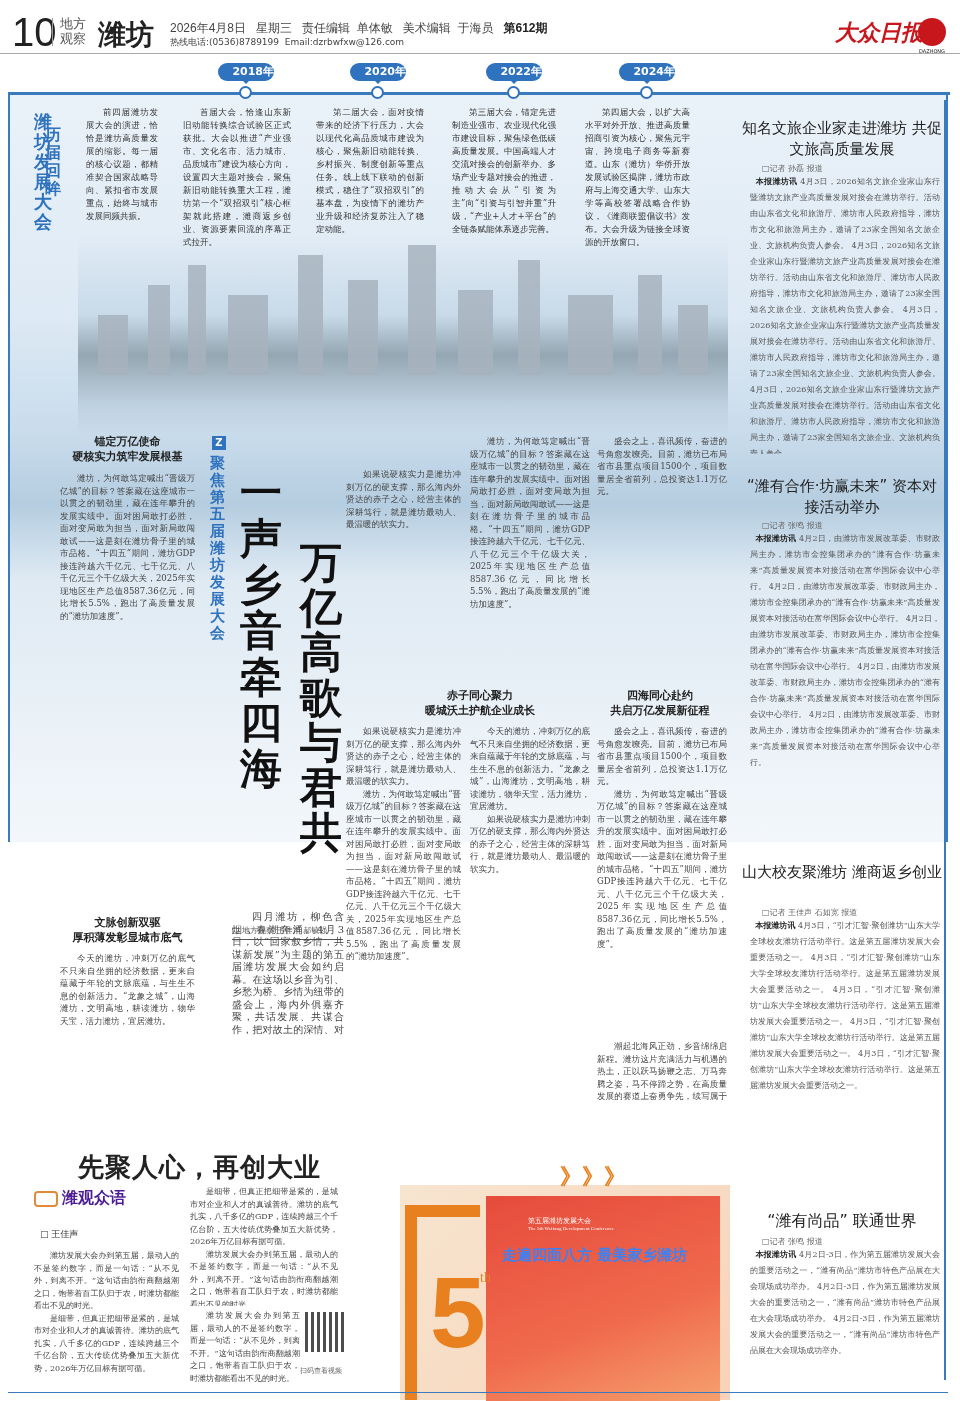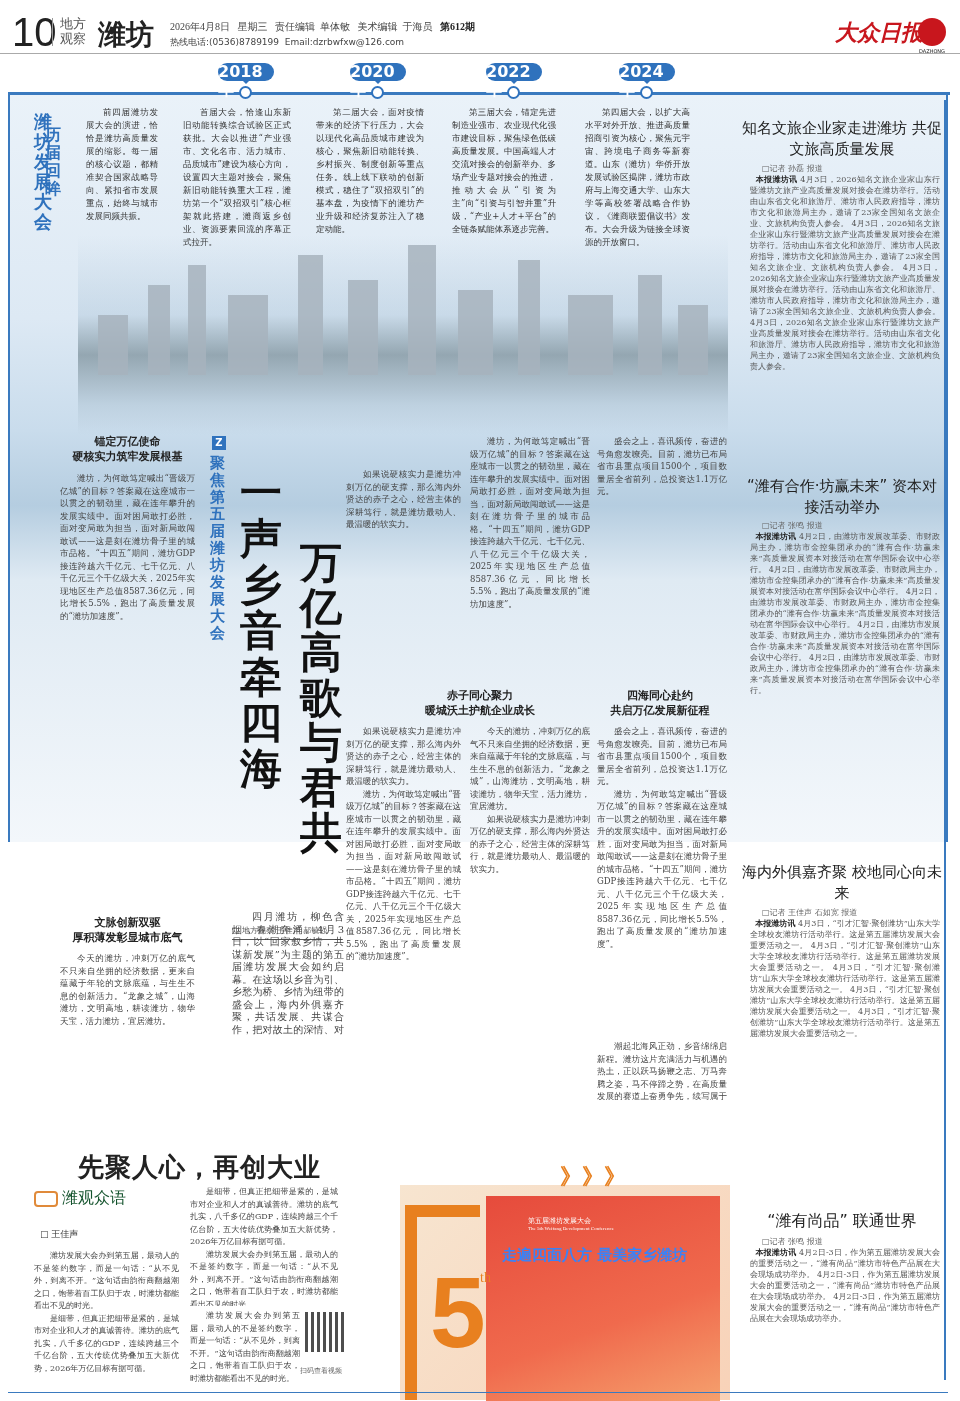--- a/index.html
+++ b/index.html
@@ -2,30 +2,30 @@
 <html><head>
 <meta charset="utf-8">
 <style>
 *{box-sizing:border-box;margin:0;padding:0}
 body{width:960px;height:1401px;background:#fff;font-family:"DejaVu Serif",serif;color:#333;position:relative;overflow:hidden}
 .masthead{position:absolute;left:0;top:0;width:960px;height:54px;border-bottom:1px solid #aaa}
 .pgnum{position:absolute;left:12px;top:12px;font-family:"Liberation Sans",sans-serif;font-size:40px;color:#222;line-height:40px}
 .sep{position:absolute;left:52px;top:18px;width:1px;height:28px;background:#999}
 .sect{position:absolute;left:60px;top:16px;font-family:"DejaVu Sans",sans-serif;font-size:13px;line-height:15px;color:#555;width:30px}
 .city{position:absolute;left:98px;top:16px;font-family:"DejaVu Sans",sans-serif;font-size:28px;font-weight:bold;color:#222}
-.meta1{position:absolute;left:170px;top:20px;font-family:Liberation Serif, serif;font-size:10px;color:#444;white-space:nowrap}
+.meta1{position:absolute;left:170px;top:20px;font-family:Liberation Sans, sans-serif;font-size:12px;color:#444;white-space:nowrap}
 .meta1 b{color:#222}
 .meta2{position:absolute;left:170px;top:36px;font-family:"DejaVu Sans",sans-serif;font-size:9px;color:#444;white-space:nowrap}
 .logo{position:absolute;left:835px;top:18px;font-family:"DejaVu Serif",serif;font-style:italic;font-size:22px;color:#c8161d;font-weight:bold}
 .logo-badge{position:absolute;left:918px;top:18px;width:28px;height:28px;border-radius:50%;background:#c8161d}
 .logo-badge span{position:absolute;left:0;right:0;bottom:-8px;font-size:5px;text-align:center;color:#222;font-family:"DejaVu Sans",sans-serif}
 
 .tl-box{position:absolute;left:8px;top:92px;width:940px;height:750px;border:2px solid #3a7abf;border-bottom:none;background:linear-gradient(180deg,#eaf2f9 0%,#dde9f4 30%,#c9dcec 45%,#b5cde0 55%,#dfeaf3 65%,#f3f7fb 100%)}
 .tl-line{position:absolute;left:8px;top:92px;width:942px;height:3px;background:#3a7abf}
-.yr{position:absolute;top:63px;width:56px;height:18px;border-radius:9px;background:#2f72bd;color:#fff;font-family:"DejaVu Sans",sans-serif;font-size:16px;font-weight:bold;text-align:left;line-height:18px}
+.yr{position:absolute;top:63px;width:56px;height:18px;border-radius:9px;background:#2f72bd;color:#fff;font-family:"DejaVu Sans",sans-serif;font-size:11px;font-weight:bold;text-align:right;line-height:18px}
 .yr:after{content:"";position:absolute;left:24px;top:17px;border:4px solid transparent;border-top-color:#2f72bd}
 .dot{position:absolute;top:86px;width:13px;height:13px;border-radius:50%;border:2px solid #2f72bd;background:#fff}
 .review-title{position:absolute;left:34px;top:112px;font-family:"DejaVu Sans",sans-serif;font-weight:bold;font-size:18px;line-height:20px;color:#2f72bd;width:20px}
 .review-sub{position:absolute;left:45px;top:126px;font-family:"DejaVu Sans",sans-serif;font-weight:bold;font-size:16px;line-height:18px;color:#2f72bd;width:20px}
 .tl-text{position:absolute;top:106px;font-size:8.5px;line-height:13px;color:#333;text-indent:2em;text-align:justify}
 
 .photo{position:absolute;left:78px;top:235px;width:650px;height:200px;background:
 linear-gradient(180deg,rgba(220,232,244,0) 0%,rgba(170,195,215,.4) 40%,rgba(120,140,150,.7) 60%,rgba(180,200,215,.6) 85%,rgba(235,242,248,0) 100%);}
 .bld{position:absolute;background:#a7b3bd;opacity:.85}
 
@@ -33,26 +33,26 @@
 .vfocus{position:absolute;left:210px;top:455px;width:18px;font-family:"DejaVu Sans",sans-serif;font-weight:bold;font-size:15px;line-height:17px;color:#2f72bd}
 .vhead1{position:absolute;left:240px;top:470px;width:44px;font-family:"DejaVu Sans",sans-serif;font-weight:bold;font-size:42px;line-height:46px;color:#111}
 .vhead2{position:absolute;left:300px;top:540px;width:44px;font-family:"DejaVu Sans",sans-serif;font-weight:bold;font-size:42px;line-height:45px;color:#111}
 .col{position:absolute;font-size:8.5px;line-height:12.5px;color:#444;text-align:justify}
 .col p{text-indent:2em}
 .sub-h{position:absolute;font-family:"DejaVu Sans",sans-serif;font-weight:bold;text-align:center;color:#222;font-size:11px;line-height:15px}
 
 .rcol{position:absolute;left:740px;top:100px;width:206px;height:1280px;border-right:2px solid #3a7abf}
 .rh{position:absolute;left:742px;width:200px;font-family:"DejaVu Sans",sans-serif;font-size:15px;line-height:21px;text-align:center;color:#222}
 .rby{position:absolute;left:762px;font-size:8px;color:#666;font-family:"DejaVu Sans",sans-serif}
-.rbody{position:absolute;left:750px;width:190px;font-size:8px;line-height:11px;color:#555;text-align:justify}
+.rbody{position:absolute;left:750px;width:190px;font-size:8px;line-height:16px;color:#555;text-align:justify}
 .rbody b{color:#222;font-family:"DejaVu Sans",sans-serif}
 .byline{position:absolute;left:232px;top:925px;width:110px;border-bottom:1px solid #555;font-family:"DejaVu Sans",sans-serif;font-size:8px;color:#555;padding-bottom:3px}
 
 .bottom-h{position:absolute;left:78px;top:1150px;font-family:"DejaVu Serif",serif;font-size:26px;font-weight:bold;color:#222;letter-spacing:1px}
-.col-badge{position:absolute;left:34px;top:1188px;font-family:"DejaVu Sans",sans-serif;font-size:16px;font-weight:normal;color:#14532d}
+.col-badge{position:absolute;left:34px;top:1188px;font-family:"DejaVu Sans",sans-serif;font-size:16px;font-weight:bold;color:#4c1d95}
 .col-badge .ic{display:inline-block;width:24px;height:16px;border:2px solid #e08a3a;border-radius:4px;vertical-align:middle;margin-right:4px}
 .author{position:absolute;left:40px;top:1228px;font-family:"DejaVu Sans",sans-serif;font-size:9px;color:#333}
 .poster{position:absolute;left:400px;top:1185px;width:330px;height:215px;background:linear-gradient(135deg,#f7e5d0 0%,#f8d2b8 100%)}
 .poster-red{position:absolute;left:486px;top:1196px;width:234px;height:205px;background:linear-gradient(160deg,#e64b3c 0%,#f06a4d 60%,#f5a06d 100%)}
 .poster-orange{position:absolute;left:405px;top:1205px;width:75px;height:195px;border-left:12px solid #e8801f;border-top:12px solid #e8801f}
 .poster-5{position:absolute;left:430px;top:1262px;font-family:"Liberation Sans",sans-serif;font-size:100px;font-weight:bold;color:#e8801f;line-height:100px}
 .poster-th{position:absolute;left:480px;top:1270px;font-family:"Liberation Serif",serif;font-size:14px;color:#e8801f}
 .poster-logo{position:absolute;left:528px;top:1216px;font-family:Liberation Serif, serif;font-size:7px;color:#fff}
 .poster-slogan{position:absolute;left:502px;top:1246px;font-family:"DejaVu Sans",sans-serif;font-size:15px;font-weight:bold;color:#3b82f6;white-space:nowrap}
 .chev{position:absolute;top:1162px;font-family:"DejaVu Sans",sans-serif;font-size:22px;font-weight:bold;color:#e8801f}
@@ -194,21 +194,21 @@
   <span>4月3日，2026知名文旅企业家山东行暨潍坊文旅产业高质量发展对接会在潍坊举行。活动由山东省文化和旅游厅、潍坊市人民政府指导，潍坊市文化和旅游局主办，邀请了23家全国知名文旅企业、文旅机构负责人参会。</span> <span>4月3日，2026知名文旅企业家山东行暨潍坊文旅产业高质量发展对接会在潍坊举行。活动由山东省文化和旅游厅、潍坊市人民政府指导，潍坊市文化和旅游局主办，邀请了23家全国知名文旅企业、文旅机构负责人参会。</span> <span>4月3日，2026知名文旅企业家山东行暨潍坊文旅产业高质量发展对接会在潍坊举行。活动由山东省文化和旅游厅、潍坊市人民政府指导，潍坊市文化和旅游局主办，邀请了23家全国知名文旅企业、文旅机构负责人参会。</span>
 </div>
 
 <div class="rh" style="top:476px">“潍有合作·坊赢未来” 资本对接活动举办</div>
 <div class="rby" style="top:520px">□记者 张鸣 报道</div>
 <div class="rbody" style="top:531px;height:310px;overflow:hidden">
   &nbsp;&nbsp;<b>本报潍坊讯</b> <span>4月2日，由潍坊市发展改革委、市财政局主办，潍坊市金控集团承办的“潍有合作·坊赢未来”高质量发展资本对接活动在富华国际会议中心举行。</span>
   <span>4月2日，由潍坊市发展改革委、市财政局主办，潍坊市金控集团承办的“潍有合作·坊赢未来”高质量发展资本对接活动在富华国际会议中心举行。</span> <span>4月2日，由潍坊市发展改革委、市财政局主办，潍坊市金控集团承办的“潍有合作·坊赢未来”高质量发展资本对接活动在富华国际会议中心举行。</span> <span>4月2日，由潍坊市发展改革委、市财政局主办，潍坊市金控集团承办的“潍有合作·坊赢未来”高质量发展资本对接活动在富华国际会议中心举行。</span> <span>4月2日，由潍坊市发展改革委、市财政局主办，潍坊市金控集团承办的“潍有合作·坊赢未来”高质量发展资本对接活动在富华国际会议中心举行。</span>
 </div>
 
-<div class="rh" style="top:862px">海内外俱嘉齐聚 校地同心向未来</div>
+<div class="rh" style="top:862px">山大校友聚潍坊 潍商返乡创业</div>
 <div class="rby" style="top:907px">□记者 王佳声 石如宽 报道</div>
 <div class="rbody" style="top:918px;height:270px;overflow:hidden">
   &nbsp;&nbsp;<b>本报潍坊讯</b> <span>4月3日，“引才汇智·聚创潍坊”山东大学全球校友潍坊行活动举行。这是第五届潍坊发展大会重要活动之一。</span>
   <span>4月3日，“引才汇智·聚创潍坊”山东大学全球校友潍坊行活动举行。这是第五届潍坊发展大会重要活动之一。</span> <span>4月3日，“引才汇智·聚创潍坊”山东大学全球校友潍坊行活动举行。这是第五届潍坊发展大会重要活动之一。</span> <span>4月3日，“引才汇智·聚创潍坊”山东大学全球校友潍坊行活动举行。这是第五届潍坊发展大会重要活动之一。</span> <span>4月3日，“引才汇智·聚创潍坊”山东大学全球校友潍坊行活动举行。这是第五届潍坊发展大会重要活动之一。</span>
 </div>
 
 <div class="rh" style="top:1210px;font-size:16px">“潍有尚品” 联通世界</div>
 <div class="rby" style="top:1236px">□记者 张鸣 报道</div>
 <div class="rbody" style="top:1247px;height:140px;overflow:hidden">
   &nbsp;&nbsp;<b>本报潍坊讯</b> <span>4月2日-3日，作为第五届潍坊发展大会的重要活动之一，“潍有尚品”潍坊市特色产品展在大会现场成功举办。</span>

